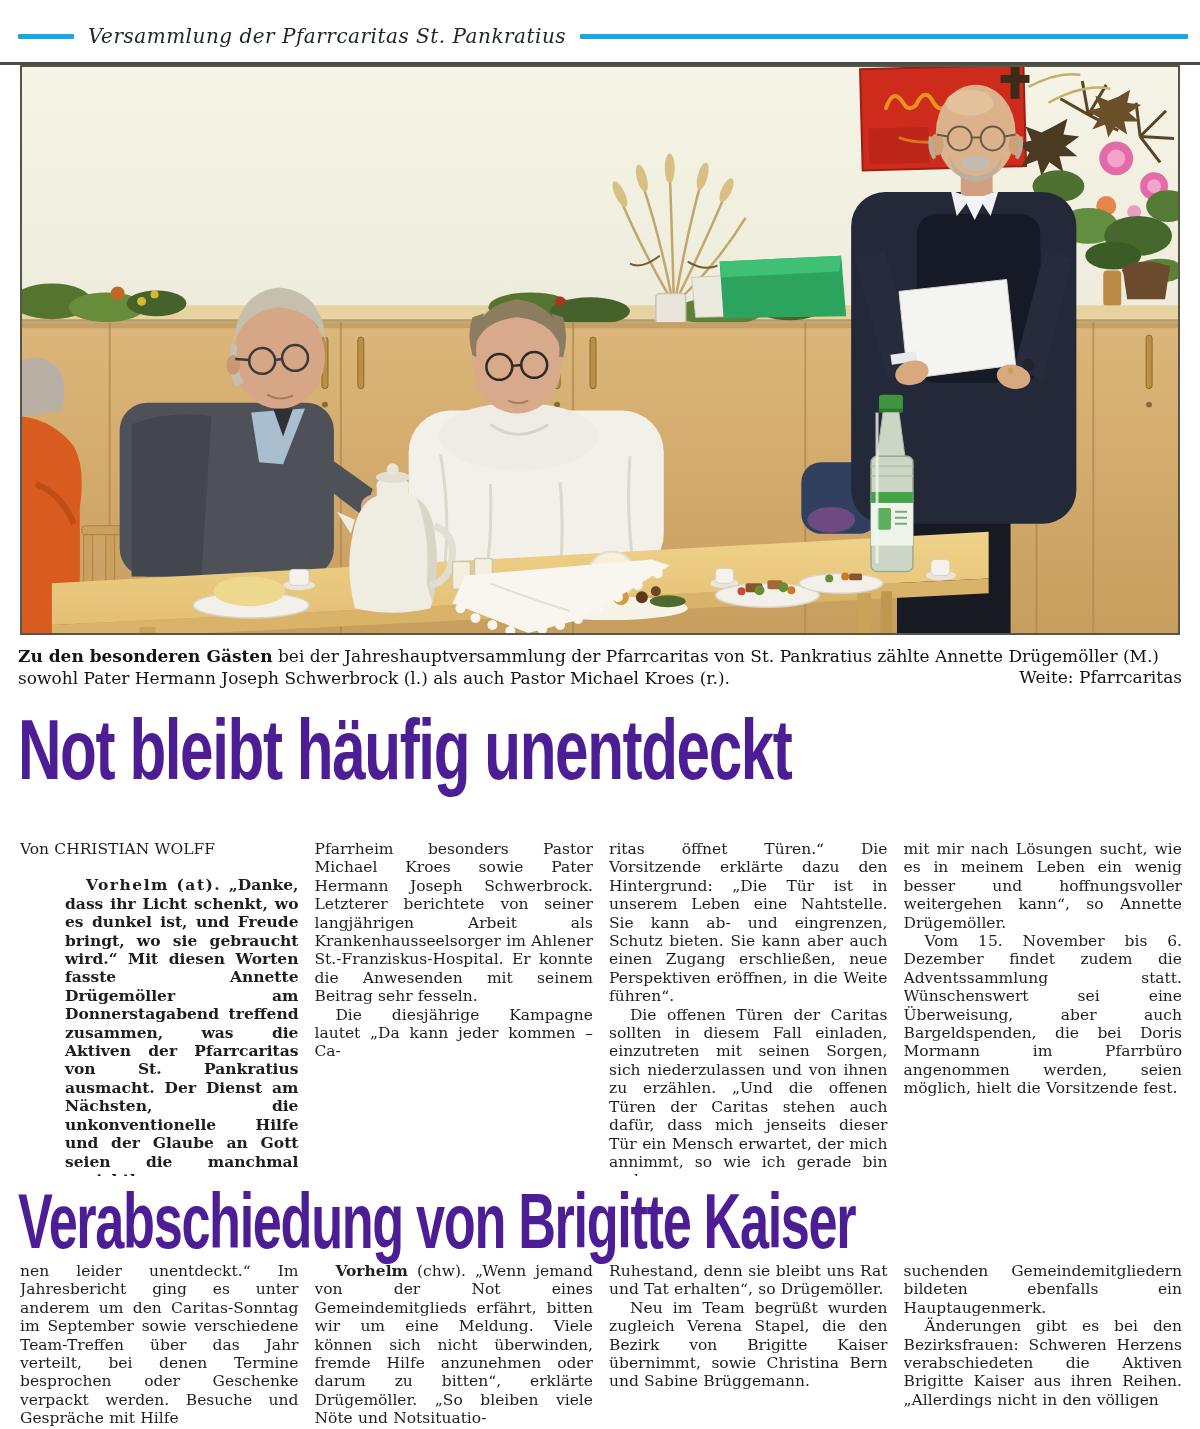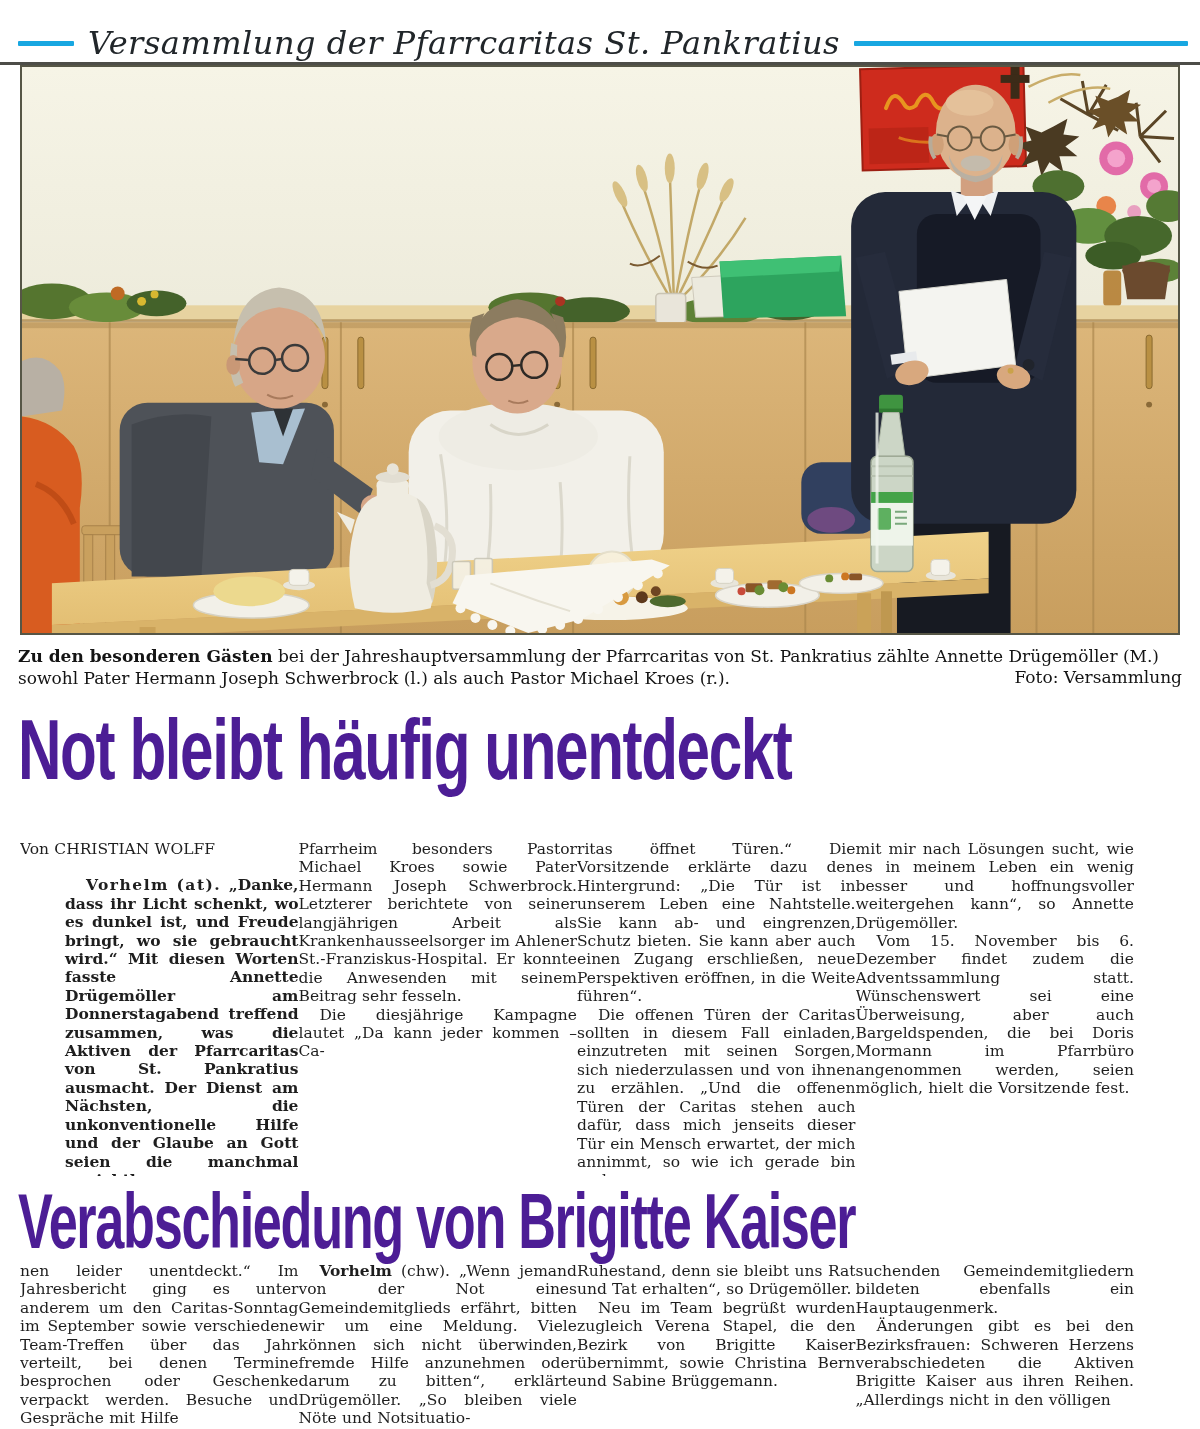--- a/index.html
+++ b/index.html
@@ -3,39 +3,39 @@
 <meta charset="utf-8">
 <style>
   html,body{margin:0;padding:0;background:#e8e8e8;}
   .page{position:relative;width:1200px;height:1429px;background:#ffffff;overflow:hidden;
         font-family:"DejaVu Serif", serif;color:#1e1e1e;margin:0 auto;}
   
   .kicker{position:absolute;top:24px;left:18px;right:12px;display:flex;align-items:center;}
   .kline{height:5px;background:#18a7e1;border-radius:1px;}
   .kline.left{width:56px;}
   .kline.right{flex:1;}
-  .ktext{font-style:italic;font-size:32px;color:#21262a;white-space:nowrap;padding:0 14px;letter-spacing:.5px;}
+  .ktext{font-style:italic;font-size:20px;color:#21262a;white-space:nowrap;padding:0 14px;letter-spacing:.5px;}
   .top-rule{position:absolute;top:62px;left:0;width:1200px;height:3px;background:#4d4d48;}
   
   .photo{position:absolute;top:65px;left:20px;width:1160px;height:570px;margin:0;
          border:2px solid #565646;box-sizing:border-box;overflow:hidden;background:#f2f0df;}
   .photo svg{display:block;width:100%;height:100%;}
   
   .caption{position:absolute;top:646px;left:18px;width:1164px;font-size:17px;line-height:21.5px;color:#141414;}
   .caption b{font-weight:700;}
   .credit{position:absolute;right:0;bottom:1px;}
   
   h1,h2{position:absolute;left:18px;margin:0;padding:0;font-family:"Liberation Sans",sans-serif;
         font-weight:700;color:#4c1d95;white-space:nowrap;line-height:1;}
   h1{top:706px;font-size:86px;}
   h2{top:1182px;font-size:78px;}
   .squeeze{display:inline-block;transform:scaleX(.70);transform-origin:0 0;letter-spacing:-2px;}
   .squeeze2{display:inline-block;transform:scaleX(.67);transform-origin:0 0;letter-spacing:-2px;}
   
-  .cols{position:absolute;left:20px;width:1162px;display:flex;gap:0;}
+  .cols{position:absolute;left:20px;width:1162px;display:flex;gap:16px;}
   .cols.a1{top:840px;height:336px;}
   .cols.a2{top:1262px;height:166px;}
   .col{width:278.5px;overflow:hidden;text-align:justify;font-size:15.5px;line-height:18.4px;
        hyphens:auto;-webkit-hyphens:auto;word-spacing:.02em;}
   .col p{margin:0;text-indent:1.35em;}
   .col p.cont{text-indent:0;}
   .col p.byline{text-indent:0;margin-bottom:18px;font-size:15.5px;}
   .col p.lead{font-weight:700;margin-left:45px;}
   .col p.lead b{letter-spacing:1.5px;}
   .col p.gap{margin-top:18px;}
@@ -351,21 +351,21 @@
         <rect x="852" y="428" width="42" height="54" fill="#eef4ea"></rect>
         <rect x="852" y="428" width="42" height="11" fill="#44a348"></rect>
         <rect x="858" y="444" width="14" height="22" rx="2" fill="#44a348" opacity=".85"></rect>
         <path d="M876,448 l12,0 M876,454 l12,0 M876,460 l12,0" stroke="#7aa87c" stroke-width="2"></path>
         <line x1="858" y1="348" x2="858" y2="500" stroke="#f2f6ee" stroke-width="3" opacity=".8"></line>
       </g>
     </svg>
   </figure>
 
   <div class="caption">
-    <span class="credit">Foto: Versammlung</span>
+    <span class="credit">Weite: Pfarrcaritas</span>
     <b>Zu den besonderen Gästen</b><span> bei der Jahreshauptversammlung der Pfarrcaritas von St. Pankratius zählte Annette Drügemöller (M.) sowohl Pater Hermann Joseph Schwerbrock (l.) als auch Pastor Michael Kroes (r.).</span>
   </div>
 
   <h1><span class="squeeze">Not bleibt häufig unentdeckt</span></h1>
 
   <section class="cols a1">
     <div class="col">
         <p class="byline">Von CHRISTIAN WOLFF</p>
         <p class="lead"><b>Vorhelm (at). </b>„Danke, dass ihr Licht schenkt, wo es dunkel ist, und Freude bringt, wo sie gebraucht wird.“ Mit diesen Worten fasste Annette Drügemöller am Donnerstagabend treffend zusammen, was die Aktiven der Pfarrcaritas von St. Pankratius ausmacht. Der Dienst am Nächsten, die unkonventionelle Hilfe und der Glaube an Gott seien die manchmal unsichtbaren Schwerpunkte der Arbeit.</p>
         <p class="gap">Drügemöller begrüßte bei der Jahreshauptversammlung im</p>

